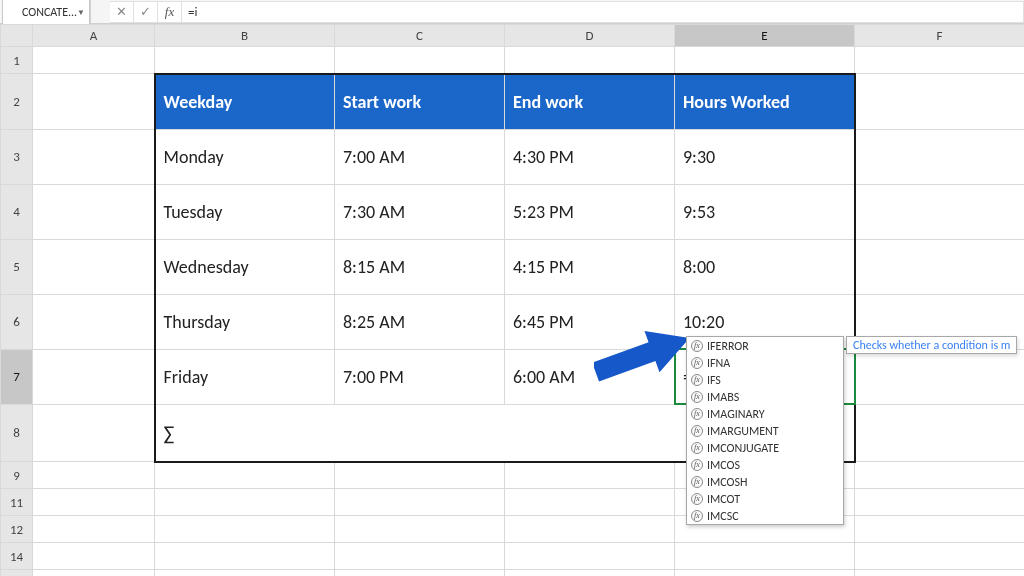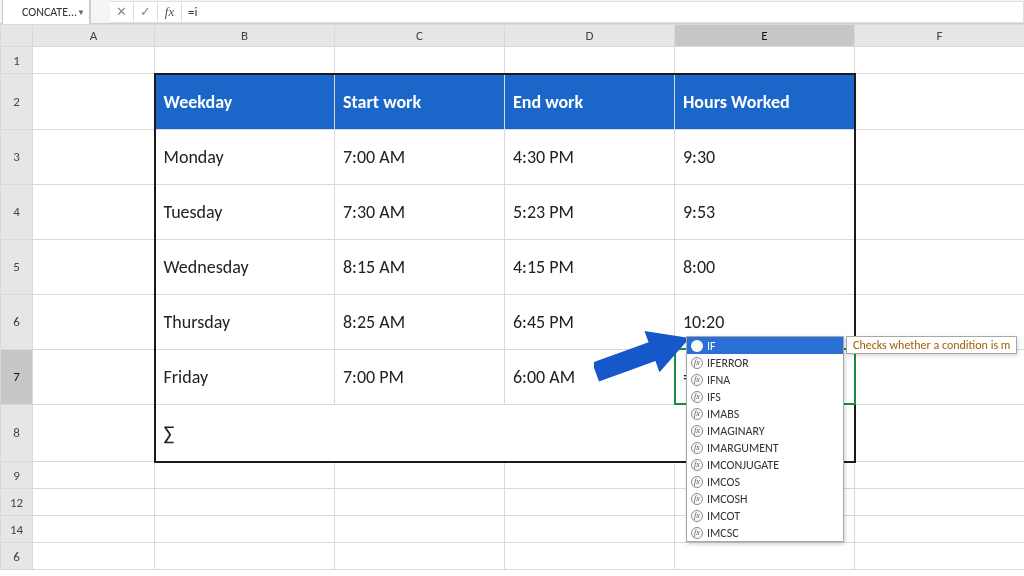--- a/index.html
+++ b/index.html
@@ -216,21 +216,21 @@
   }
   .tooltip {
     position: absolute;
     left: 846px;
     top: 312px;
     height: 18px;
     padding: 0 6px;
     background: #fff;
     border: 1px solid #a8a8a8;
     font-size: 12px;
-    color: #a16207;
+    color: #3b82f6;
     line-height: 17px;
     box-shadow: 1px 2px 4px rgba(0,0,0,0.15);
     white-space: nowrap;
     overflow: hidden;
     max-width: 180px;
     z-index: 30;
   }
 </style>
 </head>
 <body>
@@ -402,20 +402,29 @@
       <tr>
           <th class="rowlabel">9</th>
           <td></td>
           <td></td>
           <td></td>
           <td></td>
           <td></td>
           <td></td>
         </tr>
       <tr>
+          <th class="rowlabel">11</th>
+          <td></td>
+          <td></td>
+          <td></td>
+          <td></td>
+          <td></td>
+          <td></td>
+        </tr>
+      <tr>
           <th class="rowlabel">12</th>
           <td></td>
           <td></td>
           <td></td>
           <td></td>
           <td></td>
           <td></td>
         </tr>
       <tr>
           <th class="rowlabel">14</th>
@@ -441,24 +450,20 @@
   <div class="arrow">
     <svg viewBox="0 0 110 70">
       <g transform="rotate(-20 55 35)">
         <polygon points="0,20 60,20 60,8 100,30 60,52 60,40 0,40" fill="#1657c9"></polygon>
       </g>
     </svg>
   </div>
 
   <div class="ac">
     <div class="ac-inner" id="ac-list">
-        <div class="ac-item sel">
-          <span class="fx-ico">fx</span>
-          <span>IF</span>
-        </div>
         <div class="ac-item">
           <span class="fx-ico">fx</span>
           <span>IFERROR</span>
         </div>
         <div class="ac-item">
           <span class="fx-ico">fx</span>
           <span>IFNA</span>
         </div>
         <div class="ac-item">
           <span class="fx-ico">fx</span>

